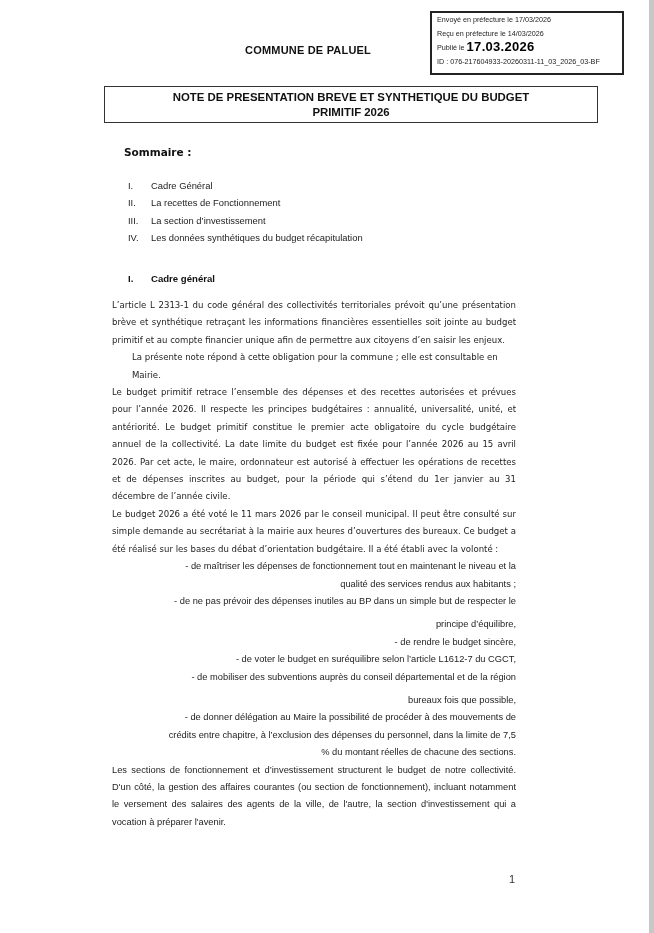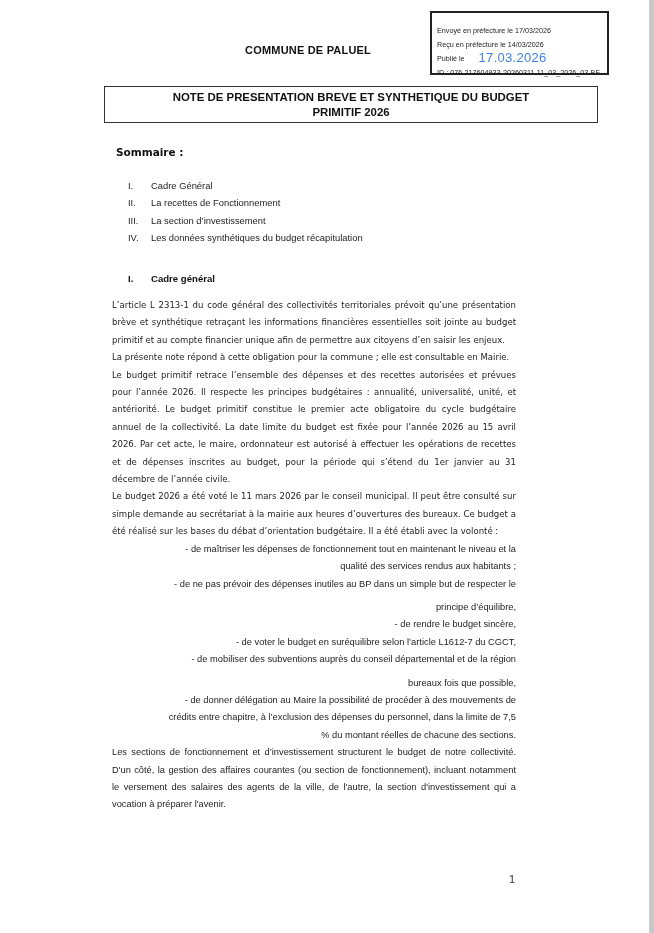--- a/index.html
+++ b/index.html
@@ -1,39 +1,39 @@
 <!DOCTYPE html>
 <html><head>
 <meta charset="utf-8">
 <style>
   html, body { margin: 0; padding: 0; background: #ffffff; }
   body { width: 654px; height: 933px; position: relative; overflow: hidden; color: #1a1a1a; }
   .page { position: absolute; left: 0; top: 0; width: 654px; height: 933px; background: #fff; }
   .right-edge { position: absolute; left: 649px; top: 0; width: 5px; height: 933px; background: #c8c8c8; }
 
-  .stamp { position: absolute; left: 430px; top: 11px; width: 179px; height: 64px; border: 2px solid #222; box-sizing: border-box; padding: 11px 5px; font-family: "Liberation Sans", sans-serif; font-size: 7.2px; line-height: 13.5px; color: #222; }
+  .stamp { position: absolute; left: 430px; top: 11px; width: 194px; height: 64px; border: 2px solid #222; box-sizing: border-box; padding: 0 5px; font-family: "Liberation Sans", sans-serif; font-size: 7.2px; line-height: 13.5px; color: #222; }
   .stamp .row { white-space: nowrap; }
-  .stamp .pubdate { font-size: 13px; color: #3b82f6; margin-left: 14px; letter-spacing: 0.3px; vertical-align: -1px; }
+  .stamp .pubdate { font-size: 13px; color: #000000; margin-left: 2px; letter-spacing: 0.3px; vertical-align: -1px; font-weight: bold; }
 
   .commune { position: absolute; left: 245px; top: 44px; font-family: "Liberation Sans", sans-serif; font-weight: bold; font-size: 11px; letter-spacing: 0.2px; color: #111; }
 
   .title-box { position: absolute; left: 104px; top: 86px; width: 494px; height: 37px; border: 1.5px solid #333; box-sizing: border-box; text-align: center; font-family: "Liberation Sans", sans-serif; font-weight: bold; font-size: 11.4px; line-height: 15px; padding-top: 3px; color: #111; }
 
-  .sommaire-title { position: absolute; left: 116px; top: 146px; font-family: "DejaVu Sans", sans-serif; font-weight: bold; font-size: 10.5px; color: #111; }
+  .sommaire-title { position: absolute; left: 124px; top: 146px; font-family: "DejaVu Sans", sans-serif; font-weight: bold; font-size: 10.5px; color: #111; }
 
   .toc { position: absolute; left: 128px; top: 177px; font-family: "Liberation Sans", sans-serif; font-size: 9.4px; line-height: 17.3px; color: #222; }
   .toc .item { display: flex; }
   .toc .num { width: 23px; }
 
   .section-heading { position: absolute; left: 128px; top: 273px; font-family: "Liberation Sans", sans-serif; font-weight: bold; font-size: 9.6px; color: #111; display: flex; }
   .section-heading .num { width: 23px; }
 
   .body { position: absolute; left: 112px; top: 297px; width: 404px; font-family: "DejaVu Sans", sans-serif; font-size: 8.55px; line-height: 17.4px; color: #1d1d1d; }
   .body p { margin: 0; text-align: justify; }
-  .body p.left { text-align: left; }
+  .body p.left { text-align: left; margin-left: 20px; }
   .cal { font-family: "Liberation Sans", sans-serif; font-size: 9.3px; }
   .bullet { text-align: right; }
   .bullet.indent1 { padding-left: 10px; text-indent: 0; }
   .bullet.cont { padding-left: 18px; }
   .bullet.plain { padding-left: 6px; }
   .bullet.plain-cont { padding-left: 6px; margin-top: 6px; }
   .bullet.cont2 { padding-left: 18px; }
 
   .page-number { position: absolute; left: 509px; top: 873px; font-family: "Liberation Sans", sans-serif; font-size: 11px; color: #333; }
 </style>

